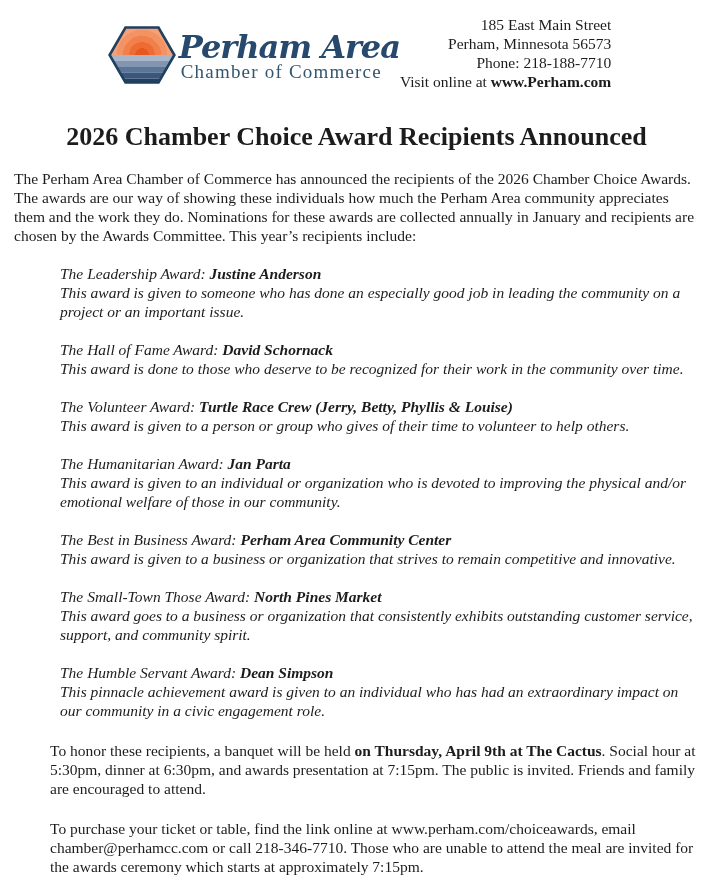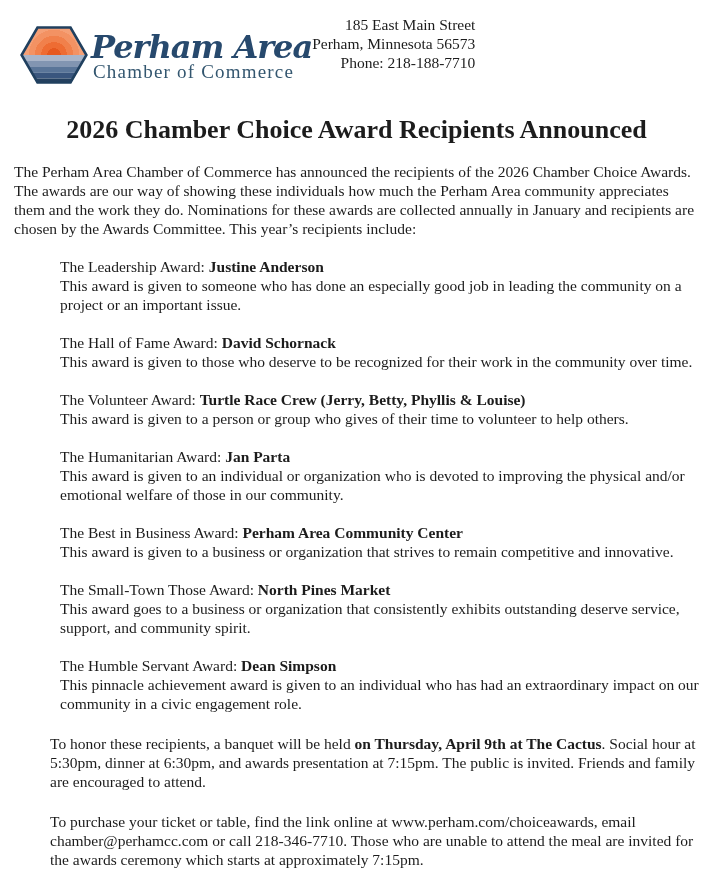--- a/index.html
+++ b/index.html
@@ -12,21 +12,21 @@
   html,body{background:#ffffff;}
   body{
     width:713px; height:892px; overflow:hidden;
     font-family:"Liberation Serif", serif;
     color:var(--text);
     font-size:15.5px; line-height:19px;
   }
   .page{width:713px; height:892px; padding:12px 14px 0 14px; background:#fff;}
 
   
-  .header{display:flex; justify-content:flex-start; align-items:flex-start;}
+  .header{display:flex; justify-content:center; align-items:flex-start;}
   .logo{display:flex; align-items:flex-start; margin-top:14px; margin-left:6px;}
   .hex{display:block; flex:0 0 auto;}
   .hex stop.s1{stop-color:var(--sun-1);} .hex stop.s2{stop-color:var(--sun-2);}
   .hex stop.s3{stop-color:var(--sun-3);} .hex stop.s4{stop-color:var(--sun-4);}
   .hex stop.s5{stop-color:var(--sun-5);}
   .hex .w1{fill:var(--water-1);} .hex .w2{fill:var(--water-2);} .hex .w3{fill:var(--water-3);}
   .hex .w4{fill:var(--water-4);} .hex .w5{fill:var(--water-5);}
   .hex .outline{fill:none; stroke:var(--hex-stroke); stroke-width:2.6;}
   .brand-text{margin-left:3px; margin-top:2px;}
   .brand-name{
@@ -39,21 +39,21 @@
   }
   .contact{text-align:right; padding-top:3px; line-height:19px;}
   .contact .b{font-weight:bold;}
 
   
   .doc-title{
     margin-top:34px; text-align:center;
     font-size:26px; font-weight:bold; line-height:23px;
   }
   .para{margin-top:21px;}
-  .awards{margin-left:46px;}
+  .awards{margin-left:46px;font-style:italic;}
   .award{margin-top:19px;}
   .award-head .recipient{font-weight:bold;}
   .closing{margin-top:21px;margin-left:36px;}
   .closing .hl{font-weight:bold;}
 </style>
 </head>
 <body>
 
 <div class="page">
 
@@ -91,57 +91,58 @@
       <div class="brand-text">
         <div class="brand-name">Perham Area</div>
         <div class="brand-tagline">Chamber of Commerce</div>
       </div>
     </div>
 
     <div class="contact">
       <div>185 East Main Street</div>
       <div>Perham, Minnesota 56573</div>
       <div>Phone: 218-188-7710</div>
+      <div><span>Visit online at </span><span class="b">www.Perham.com</span></div>
     </div>
 
   </div>
 
   <div class="doc-title">2026 Chamber Choice Award Recipients Announced</div>
 
   <div class="para">The Perham Area Chamber of Commerce has announced the recipients of the 2026 Chamber Choice Awards. The awards are our way of showing these individuals how much the Perham Area community appreciates them and the work they do. Nominations for these awards are collected annually in January and recipients are chosen by the Awards Committee. This year’s recipients include:</div>
 
   <div class="awards">
     <div class="award">
       <div class="award-head"><span>The Leadership Award: </span><span class="recipient">Justine Anderson</span></div>
       <div class="award-desc">This award is given to someone who has done an especially good job in leading the community on a project or an important issue.</div>
     </div>
 
     <div class="award">
       <div class="award-head"><span>The Hall of Fame Award: </span><span class="recipient">David Schornack</span></div>
-      <div class="award-desc">This award is given to those who deserve to be recognized for their work in the community over time.</div>
+      <div class="award-desc">This award is done to those who deserve to be recognized for their work in the community over time.</div>
     </div>
 
     <div class="award">
       <div class="award-head"><span>The Volunteer Award: </span><span class="recipient">Turtle Race Crew (Jerry, Betty, Phyllis &amp; Louise)</span></div>
       <div class="award-desc">This award is given to a person or group who gives of their time to volunteer to help others.</div>
     </div>
 
     <div class="award">
       <div class="award-head"><span>The Humanitarian Award: </span><span class="recipient">Jan Parta</span></div>
       <div class="award-desc">This award is given to an individual or organization who is devoted to improving the physical and/or emotional welfare of those in our community.</div>
     </div>
 
     <div class="award">
       <div class="award-head"><span>The Best in Business Award: </span><span class="recipient">Perham Area Community Center</span></div>
       <div class="award-desc">This award is given to a business or organization that strives to remain competitive and innovative.</div>
     </div>
 
     <div class="award">
       <div class="award-head"><span>The Small-Town Those Award: </span><span class="recipient">North Pines Market</span></div>
-      <div class="award-desc">This award goes to a business or organization that consistently exhibits outstanding deserve service, support, and community spirit.</div>
+      <div class="award-desc">This award goes to a business or organization that consistently exhibits outstanding customer service, support, and community spirit.</div>
     </div>
 
     <div class="award">
       <div class="award-head"><span>The Humble Servant Award: </span><span class="recipient">Dean Simpson</span></div>
       <div class="award-desc">This pinnacle achievement award is given to an individual who has had an extraordinary impact on our community in a civic engagement role.</div>
     </div>
   </div>
 
   <div class="closing"><span>To honor these recipients, a banquet will be held </span><span class="hl">on Thursday, April 9th at The Cactus</span><span>. Social hour at 5:30pm, dinner at 6:30pm, and awards presentation at 7:15pm. The public is invited. Friends and family are encouraged to attend.</span></div>
 

